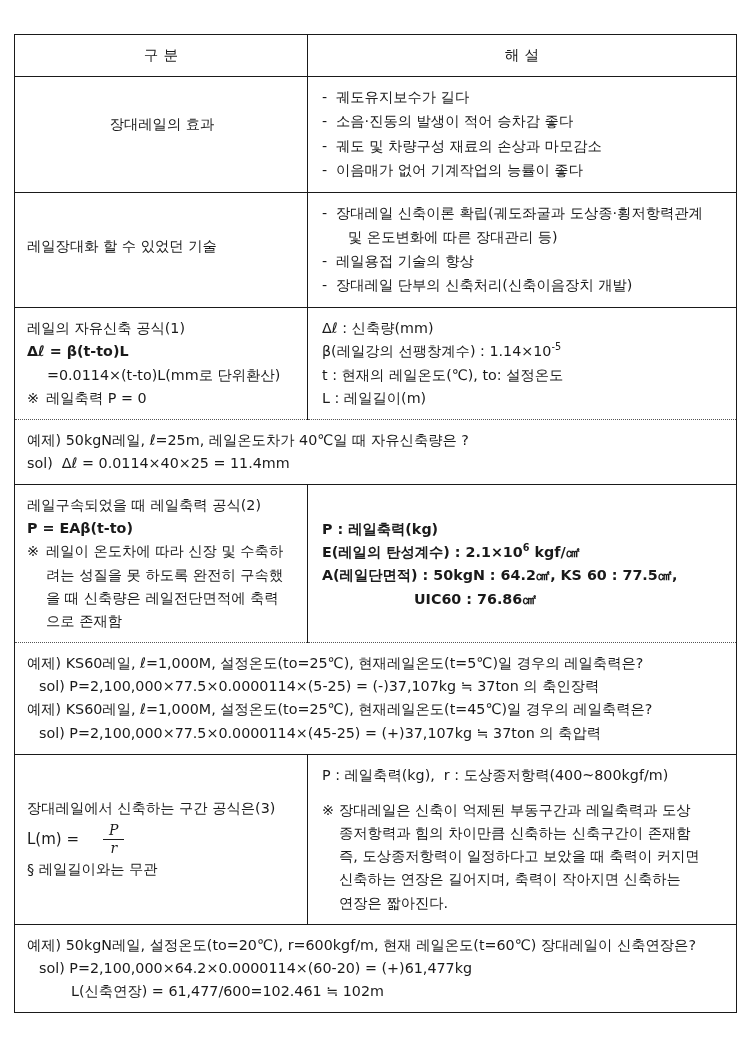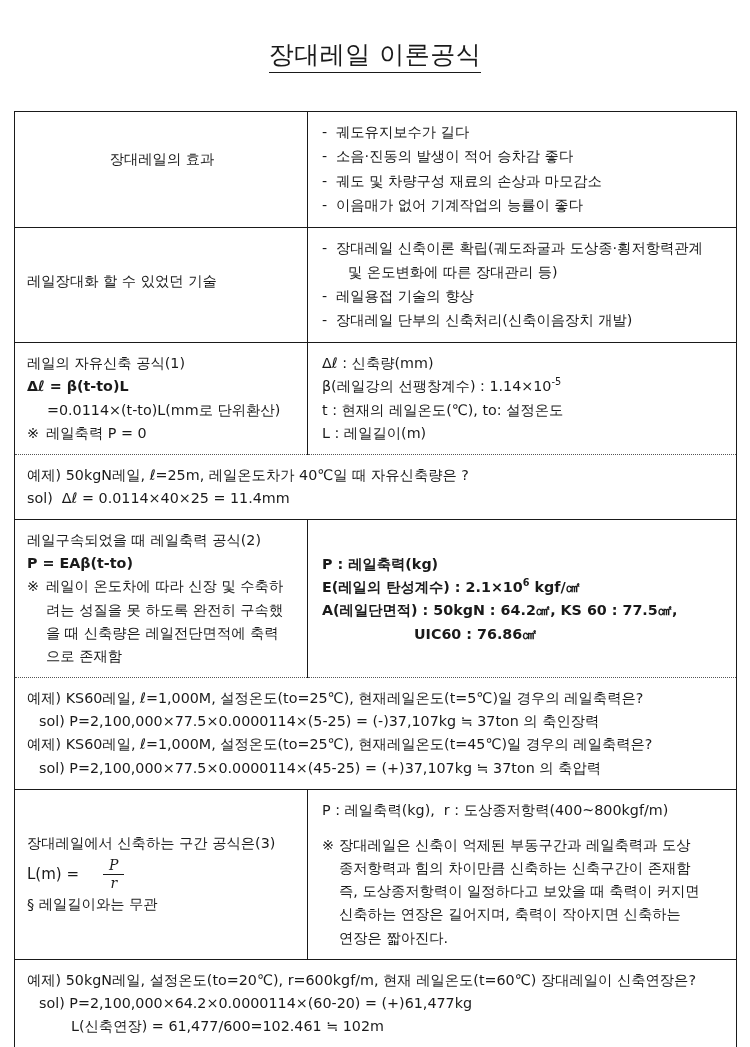--- a/index.html
+++ b/index.html
@@ -160,31 +160,36 @@
     padding: 1px 6px 0 6px;
     border-top: 1.2px solid #1a1a1a;
   }
   .justified { text-align: justify; text-justify: inter-character; }
 </style>
 </head>
 <body>
 
 <div class="page">
 
-  <h1 class="doc-title">
-    <span>장대레일 이론공식</span>
-  </h1>
 
   <table class="tbl">
     <colgroup>
       <col style="width:293px">
       <col style="width:429px">
     </colgroup>
     <tbody>
 
+      <tr class="row-solid">
+        <td class="col-div">
+          <div class="hdr">구 분</div>
+        </td>
+        <td>
+          <div class="hdr">해 설</div>
+        </td>
+      </tr>
 
       <tr class="row-solid">
         <td class="col-div">
           <div class="cat" style="padding-top:36px;text-align:center;">장대레일의 효과</div>
         </td>
         <td>
           <div class="cell cell-right">
             <ul class="blist">
               <li>
                   <span class="cont">궤도유지보수가 길다</span>

